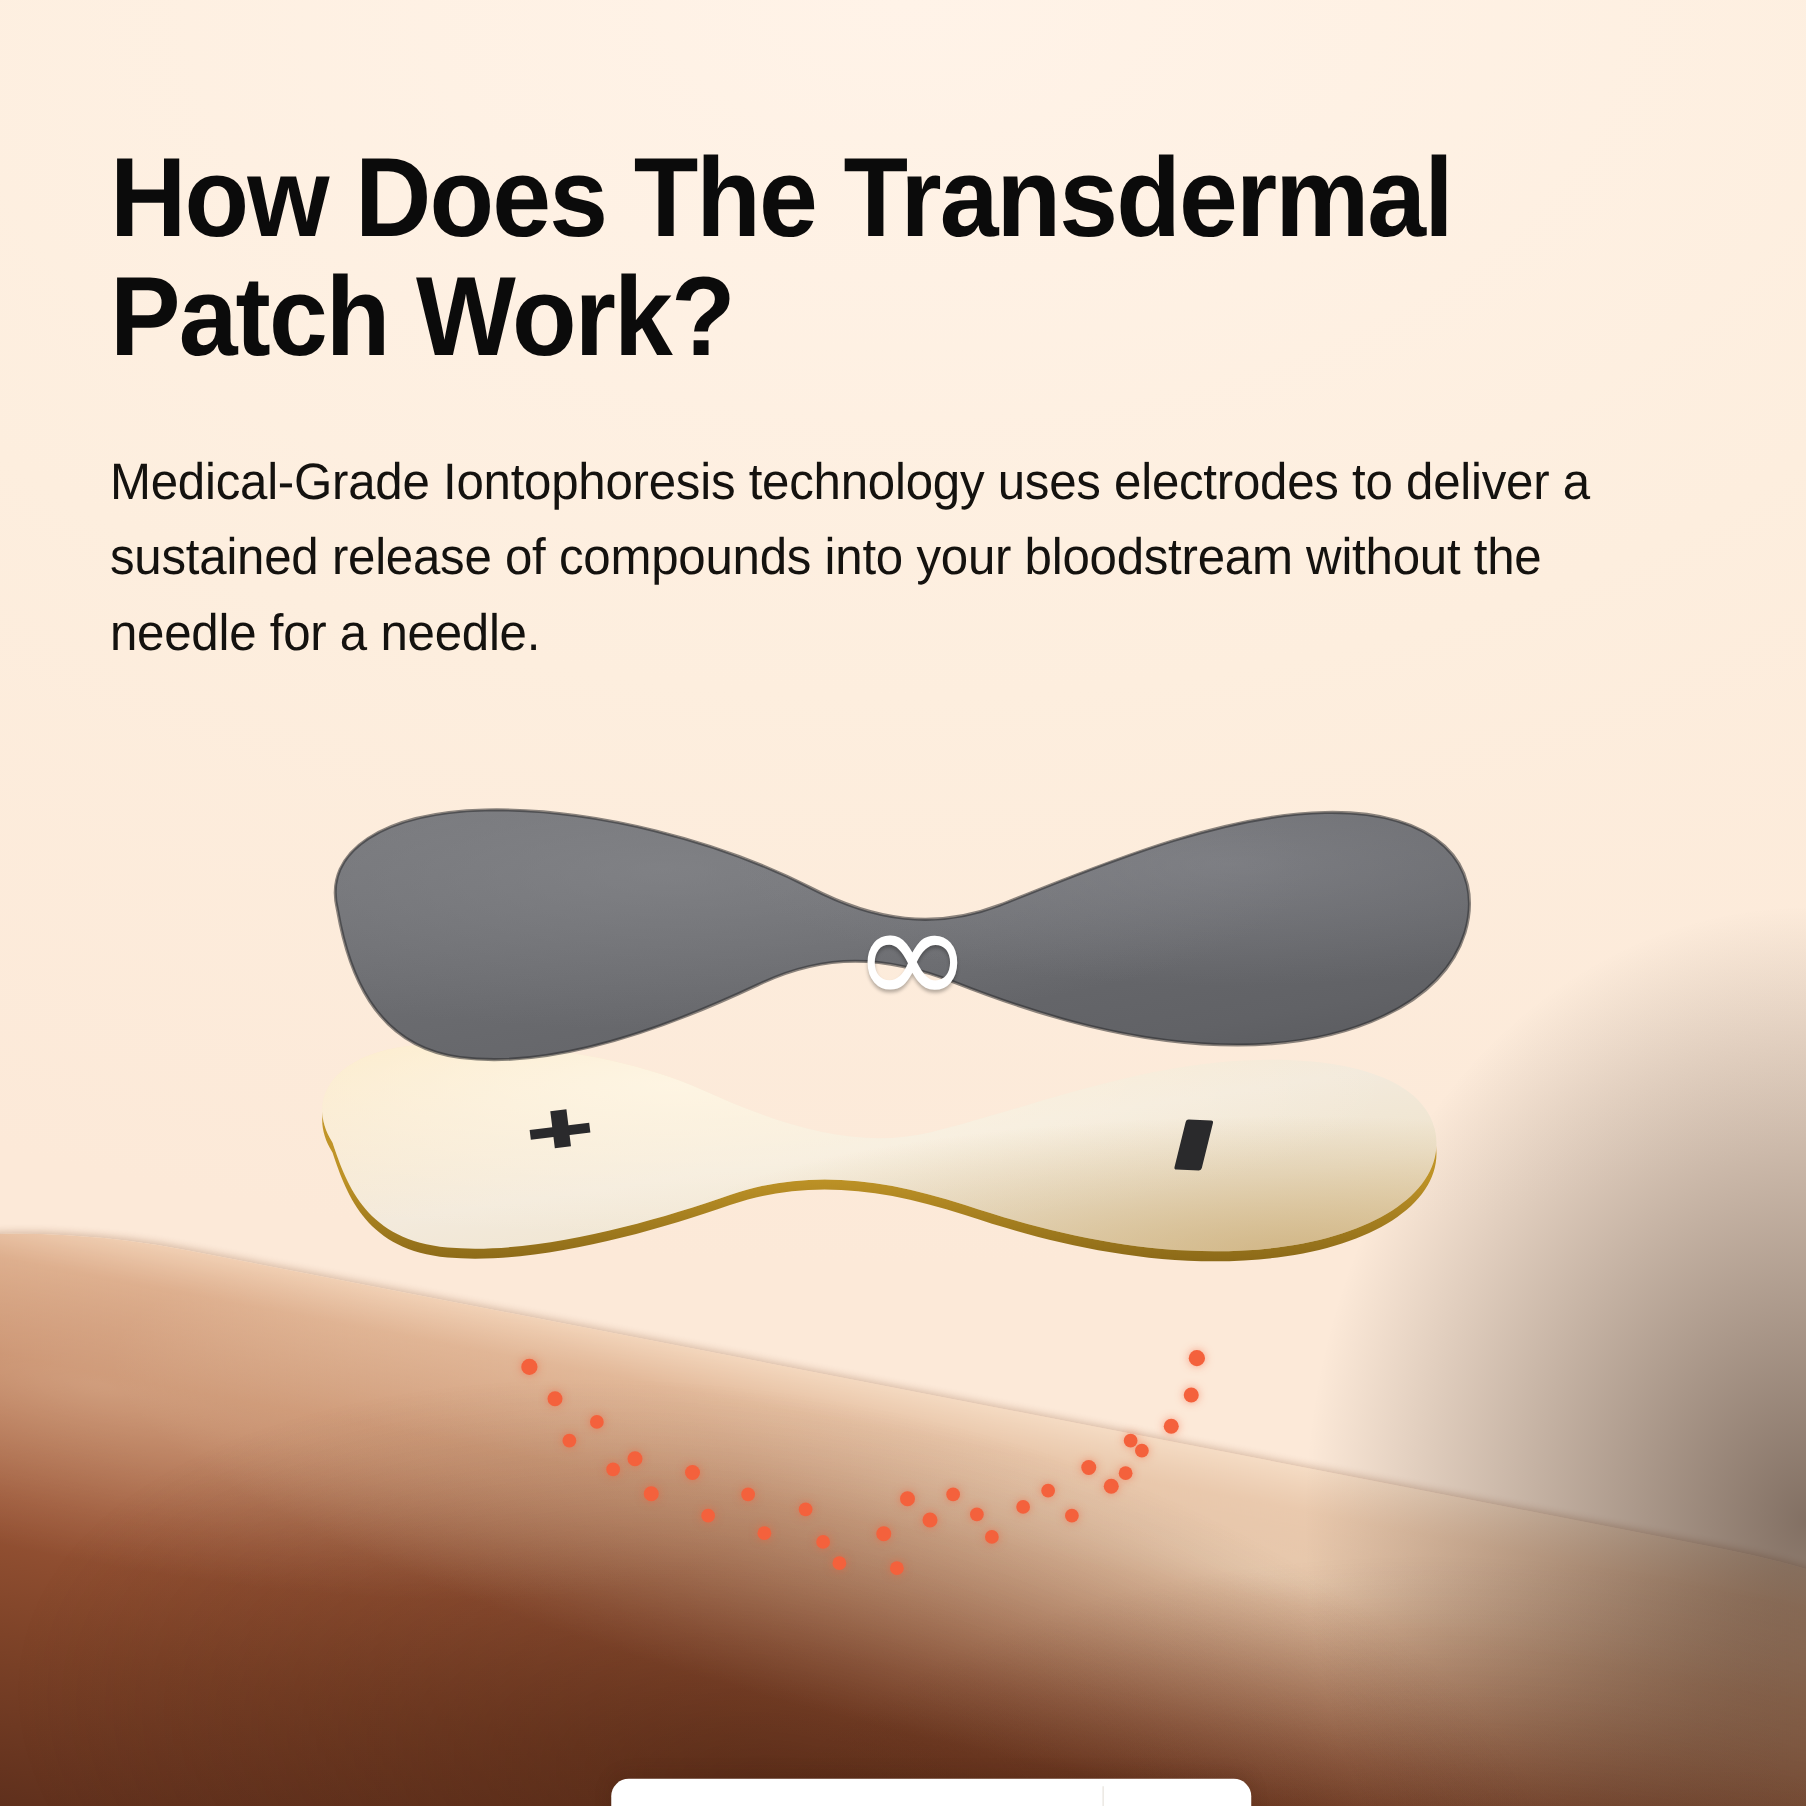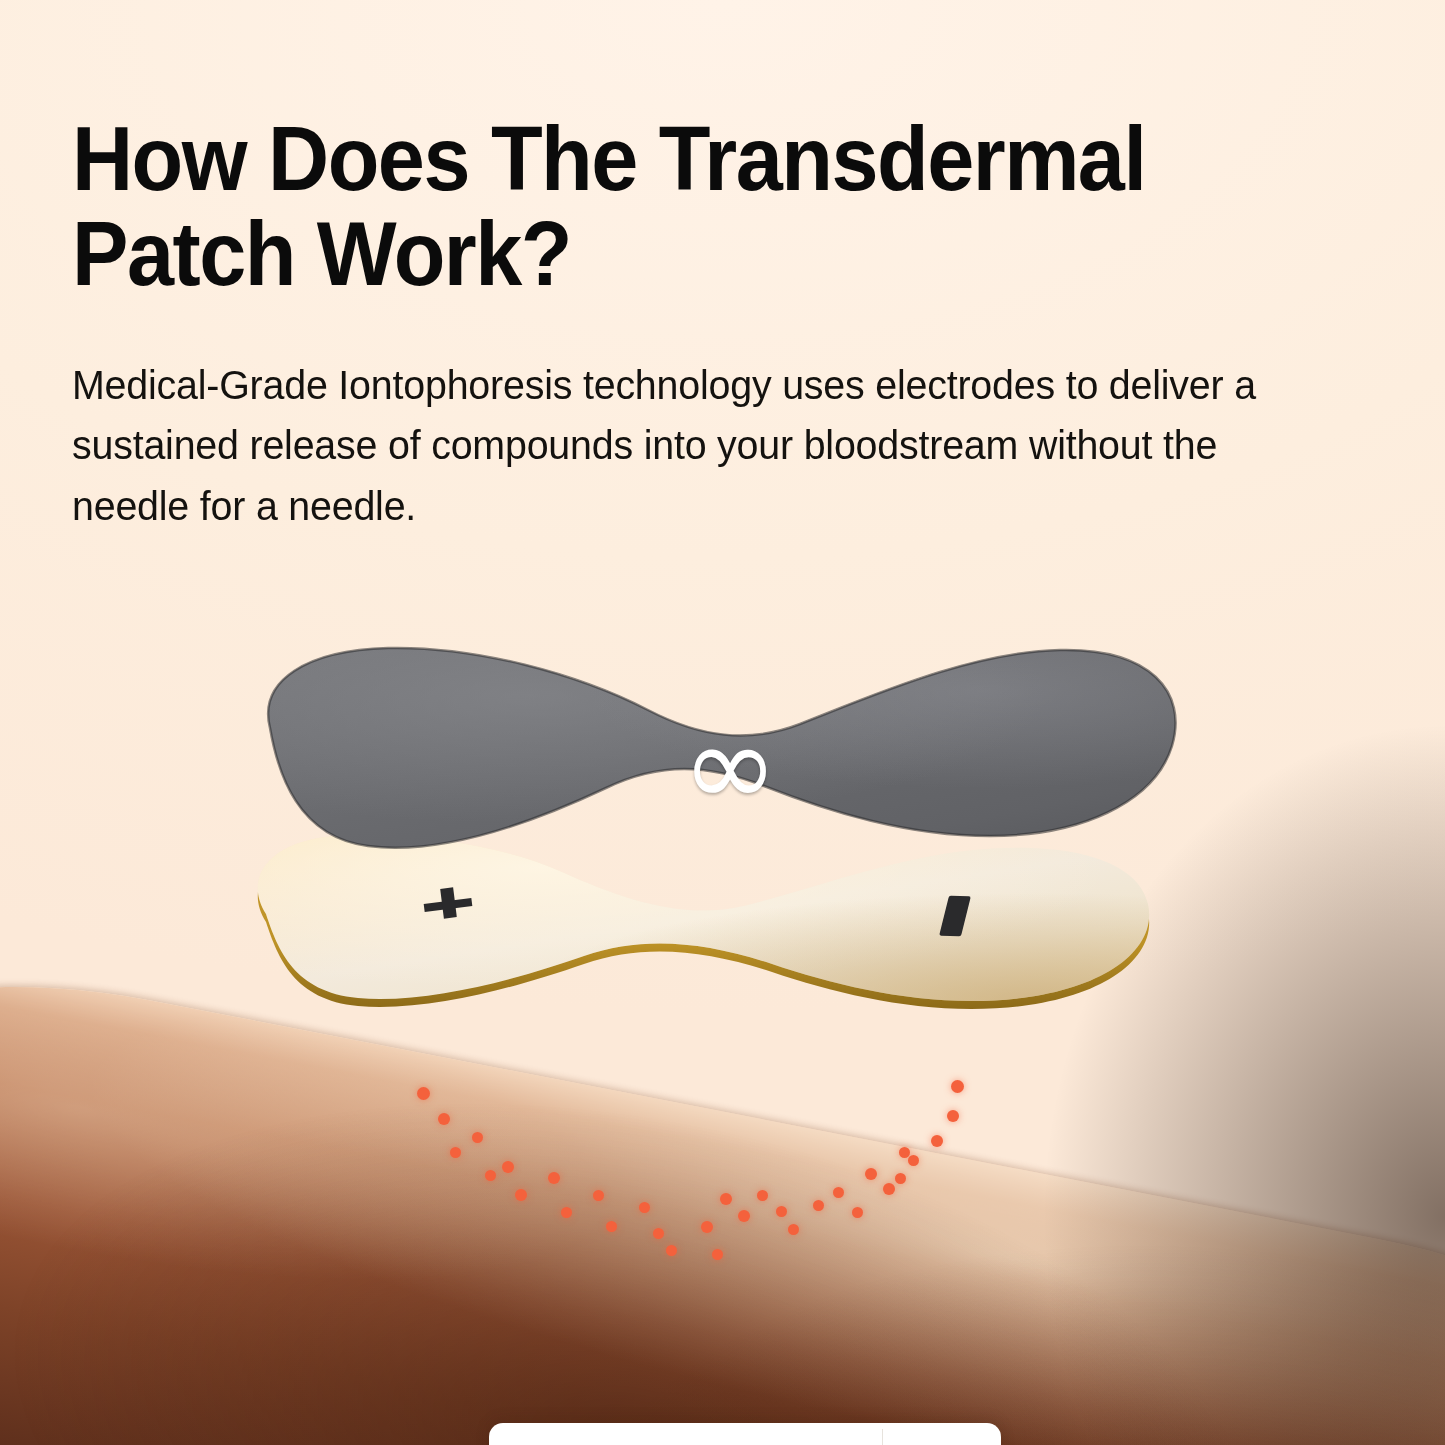--- a/index.html
+++ b/index.html
@@ -82,21 +82,21 @@
       #F7E8B4 400px);
     filter:blur(10px);
   }
   
   .right-dark{
     position:absolute;right:0;bottom:0;width:620px;height:760px;
     background:radial-gradient(90% 90% at 100% 70%, rgba(30,12,3,.55) 0%, rgba(30,12,3,0) 72%);
   }
 
   
-  .copy{position:absolute;left:72px;top:0;width:1260px;z-index:8;}
+  .copy{position:absolute;left:88px;top:0;width:1260px;z-index:8;}
   .headline{
     margin:0;padding:112px 0 0 0;
     font-family:"Liberation Sans","DejaVu Sans",sans-serif;
     font-weight:700;
     font-size:90px;
     line-height:1.06;
     letter-spacing:-1.6px;
     color:#0B0B0B;
     transform:scaleX(.94);
     transform-origin:left center;

